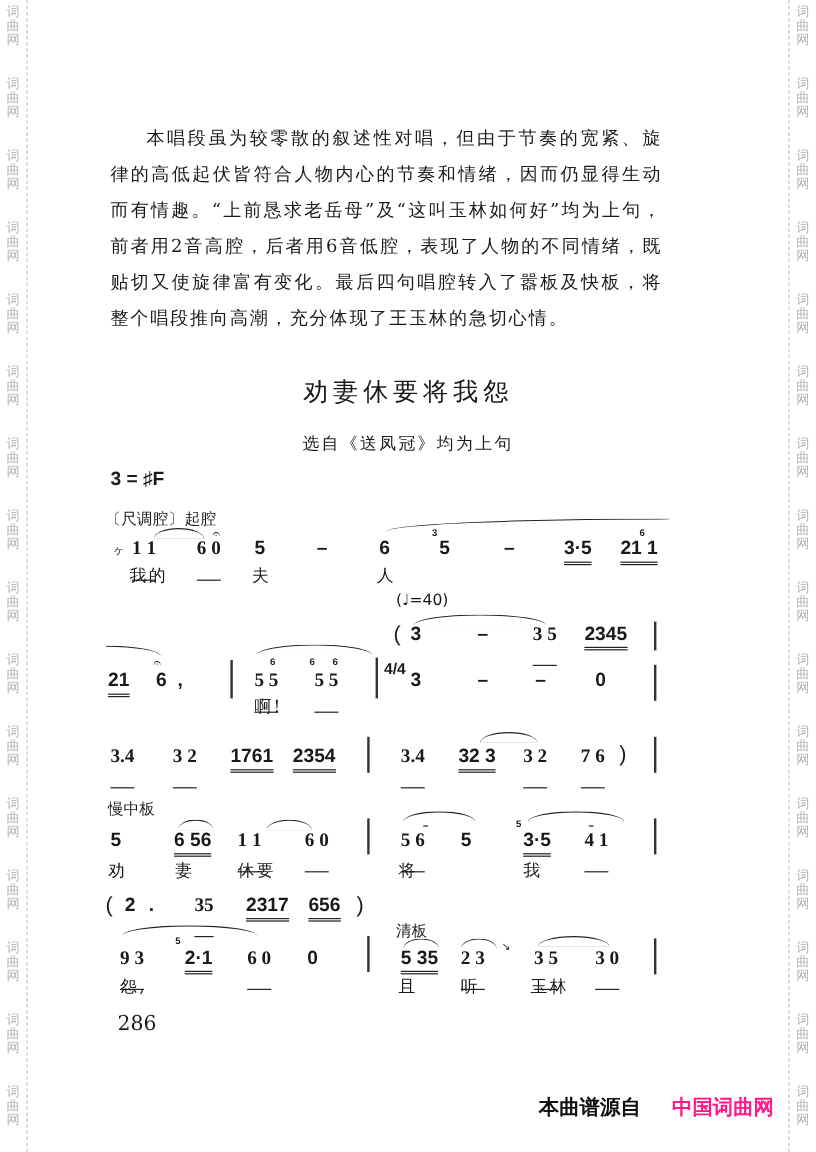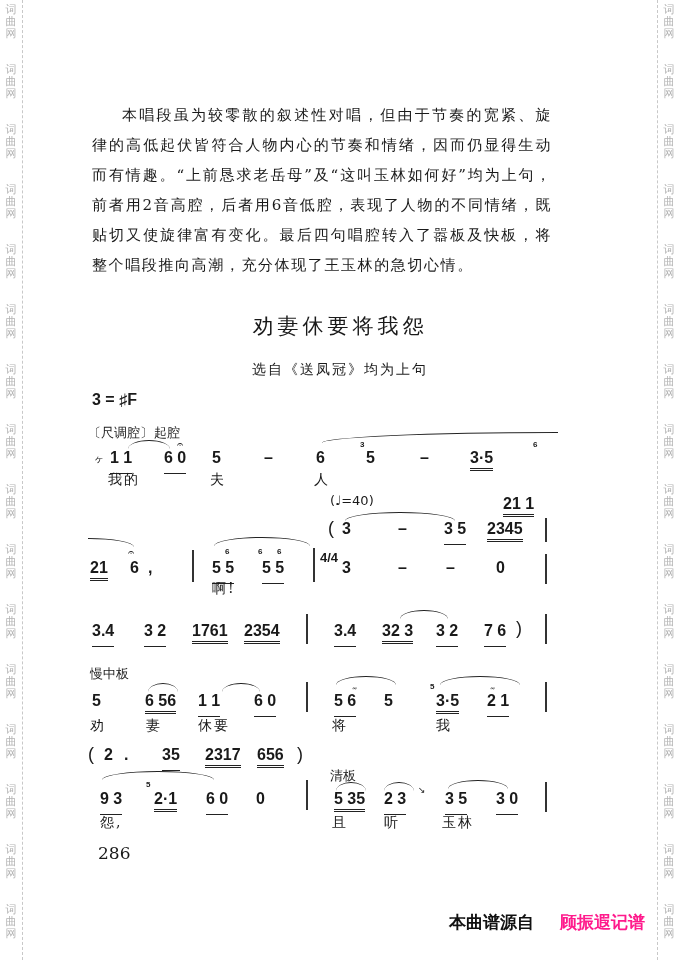--- a/index.html
+++ b/index.html
@@ -23,21 +23,21 @@
     font-size:21px; letter-spacing:4px; }
   .subtitle { position:absolute; left:0; width:680px; top:361px; text-align:center;
     font-size:14px; letter-spacing:2px; }
   .key { position:absolute; left:92px; top:391px; font-family:"Liberation Sans", sans-serif;
     font-weight:bold; font-size:16px; }
   .credit { position:absolute; left:340px; top:387px; width:218px; text-align:center;
     font-size:11.5px; line-height:14px; }
 
   .nm { position:absolute; font-family:"Liberation Sans", sans-serif; font-weight:bold;
     font-size:16px; white-space:nowrap; }
-  .nm.u1 { border-bottom:1.3px solid #222; padding-bottom:6px; }
+  .nm.u1 { border-bottom:1.3px solid #222; padding-bottom:16px;font-family:Liberation Serif, serif; }
   .nm.u2 { border-bottom:3px double #222; padding-bottom:1px; }
   .lyr { position:absolute; font-size:14px; white-space:nowrap; letter-spacing:2px; }
   .lbl { position:absolute; font-family:"DejaVu Sans", sans-serif; font-size:13px; white-space:nowrap; }
   .bar { position:absolute; width:1.5px; background:#333; }
   .slur { position:absolute; border-top:1.5px solid #222; border-radius:50% 50% 0 0 / 100% 100% 0 0; height:8px; }
   .grace { position:absolute; font-family:"Liberation Sans", sans-serif; font-size:8px; font-weight:bold; }
   .ferm { position:absolute; font-size:11px; font-family:"DejaVu Sans", sans-serif; }
   .paren { position:absolute; font-family:"Liberation Sans", sans-serif; font-size:18px; }
   .pagenum { position:absolute; left:98px; top:843px; font-size:17px; }
   .source { position:absolute; top:911px; font-family:"DejaVu Sans", sans-serif; font-weight:bold; font-size:17px; }
@@ -230,21 +230,21 @@
   <div class="nm u1" style="left:110px;top:449px;">1 1</div>
   <div class="nm u1" style="left:164px;top:449px;">6 0</div>
   <div class="nm" style="left:212px;top:449px;">5</div>
   <div class="nm" style="left:264px;top:449px;">–</div>
   <div class="nm" style="left:316px;top:449px;">6</div>
   <div class="grace" style="left:360px;top:440px;">3</div>
   <div class="nm" style="left:366px;top:449px;">5</div>
   <div class="nm" style="left:420px;top:449px;">–</div>
   <div class="nm u2" style="left:470px;top:449px;">3·5</div>
   <div class="grace" style="left:533px;top:440px;">6</div>
-  <div class="nm u2" style="left:503px;top:449px;margin-top:46px;">21 1</div>
+  <div class="nm u2" style="left:517px;top:449px;">21 1</div>
   <div class="lyr" style="left:108px;top:471px;">我的</div>
   <div class="lyr" style="left:210px;top:471px;">夫</div>
   <div class="lyr" style="left:314px;top:471px;">人</div>
 </div>
 
 <div>
   <div class="lbl" style="left:330px;top:493px;">(♩=40)</div>
   <div class="slur" style="left:345px;top:512px;width:110px;"></div>
   <div class="paren" style="left:328px;top:518px;">(</div>
   <div class="nm" style="left:342px;top:520px;">3</div>
@@ -300,21 +300,21 @@
   <div class="nm u1" style="left:254px;top:692px;">6 0</div>
   <div class="bar" style="left:306px;top:682px;height:30px;"></div>
   <div class="slur" style="left:336px;top:676px;width:60px;"></div>
   <div class="lbl" style="left:352px;top:683px;font-size:8px;font-style:italic;">𝆗</div>
   <div class="nm u1" style="left:334px;top:692px;">5 6</div>
   <div class="nm" style="left:384px;top:692px;">5</div>
   <div class="slur" style="left:440px;top:676px;width:80px;"></div>
   <div class="grace" style="left:430px;top:682px;">5</div>
   <div class="nm u2" style="left:436px;top:692px;">3·5</div>
   <div class="lbl" style="left:490px;top:683px;font-size:8px;font-style:italic;">𝆗</div>
-  <div class="nm u1" style="left:487px;top:692px;">2 1</div>
+  <div class="nm u1" style="left:487px;top:692px;">4 1</div>
   <div class="bar" style="left:545px;top:682px;height:30px;"></div>
   <div class="lyr" style="left:90px;top:717px;">劝</div>
   <div class="lyr" style="left:146px;top:717px;">妻</div>
   <div class="lyr" style="left:198px;top:717px;">休要</div>
   <div class="lyr" style="left:332px;top:717px;">将</div>
   <div class="lyr" style="left:436px;top:717px;">我</div>
 </div>
 
 <div>
   <div class="paren" style="left:88px;top:744px;">(</div>
@@ -343,13 +343,13 @@
   <div class="nm u1" style="left:496px;top:790px;">3 0</div>
   <div class="bar" style="left:545px;top:782px;height:30px;"></div>
   <div class="lyr" style="left:100px;top:814px;">怨,</div>
   <div class="lyr" style="left:332px;top:814px;">且</div>
   <div class="lyr" style="left:384px;top:814px;">听</div>
   <div class="lyr" style="left:442px;top:814px;">玉林</div>
 </div>
 
 <div class="pagenum">286</div>
 <div class="source" style="left:449px;color:#111;">本曲谱源自</div>
-<div class="source" style="left: 560px; color: rgb(255, 26, 140);" id="srcSite">顾振遐记谱</div>
+<div class="source" style="left: 560px; color: rgb(255, 26, 140);" id="srcSite">中国词曲网</div>
 
 </body></html>

